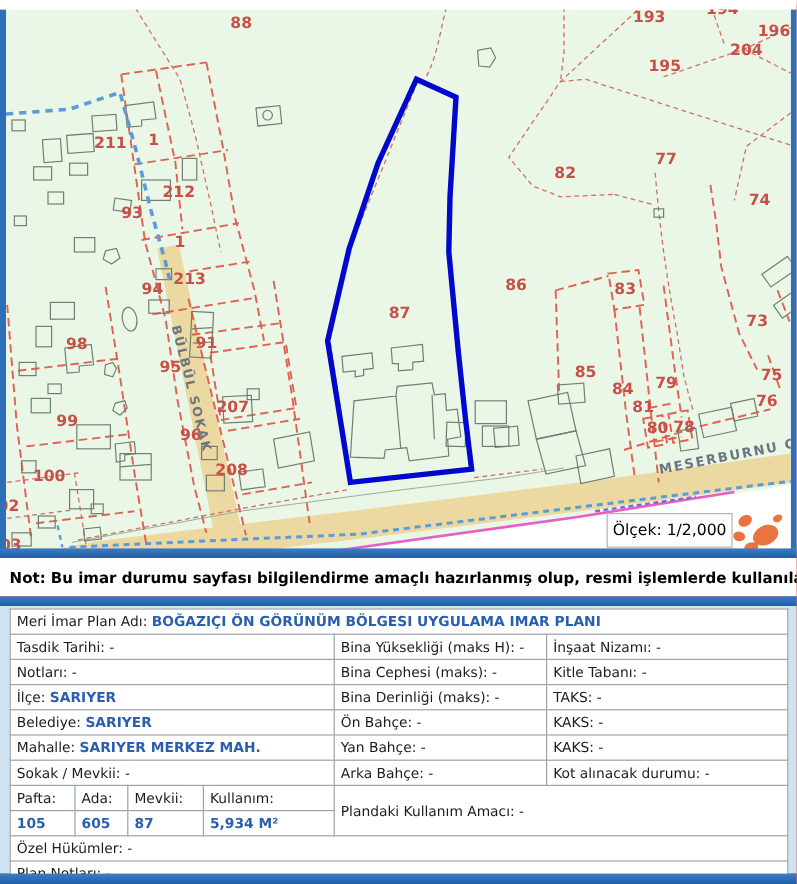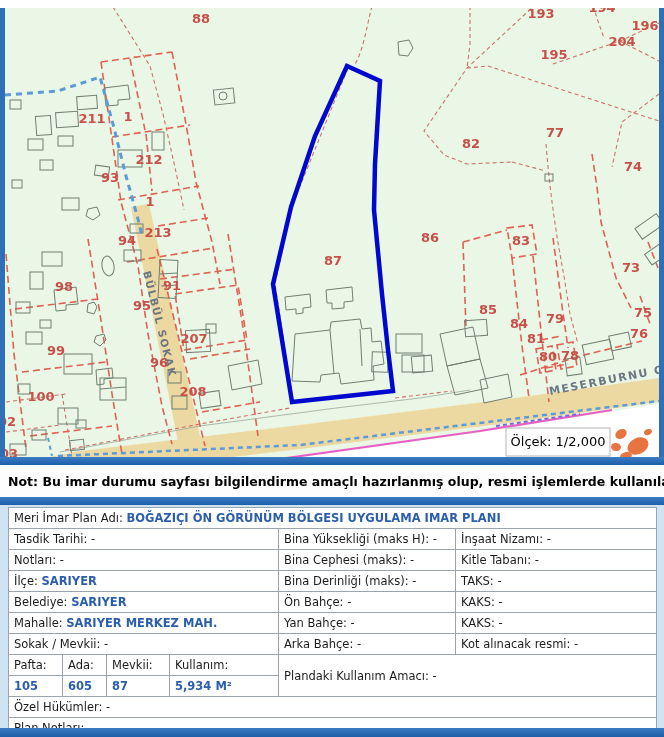--- a/index.html
+++ b/index.html
@@ -293,21 +293,21 @@
         <td><span>KAKS:</span> <span class="dash">-</span></td>
       </tr>
       <tr>
         <td colspan="4"><span>Mahalle:</span> <span class="val">SARIYER MERKEZ MAH.</span></td>
         <td><span>Yan Bahçe:</span> <span class="dash">-</span></td>
         <td><span>KAKS:</span> <span class="dash">-</span></td>
       </tr>
       <tr>
         <td colspan="4"><span>Sokak / Mevkii:</span> <span class="dash">-</span></td>
         <td><span>Arka Bahçe:</span> <span class="dash">-</span></td>
-        <td><span>Kot alınacak resmi:</span> <span class="dash">-</span></td>
+        <td><span>Kot alınacak durumu:</span> <span class="dash">-</span></td>
       </tr>
       <tr>
         <td><span>Pafta:</span></td>
         <td><span>Ada:</span></td>
         <td><span>Mevkii:</span></td>
         <td><span>Kullanım:</span></td>
         <td colspan="2" rowspan="2">
           <span>Plandaki Kullanım Amacı:</span> <span class="dash">-</span>
         </td>
       </tr>

